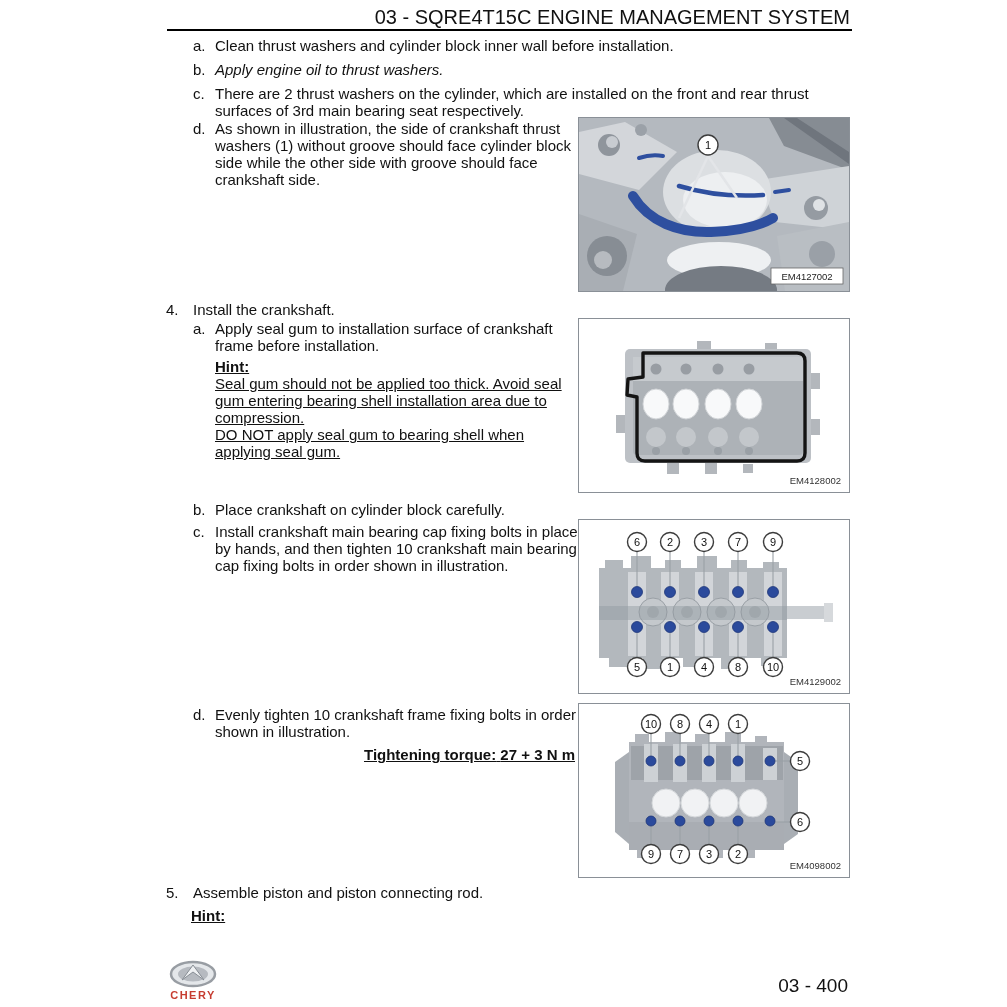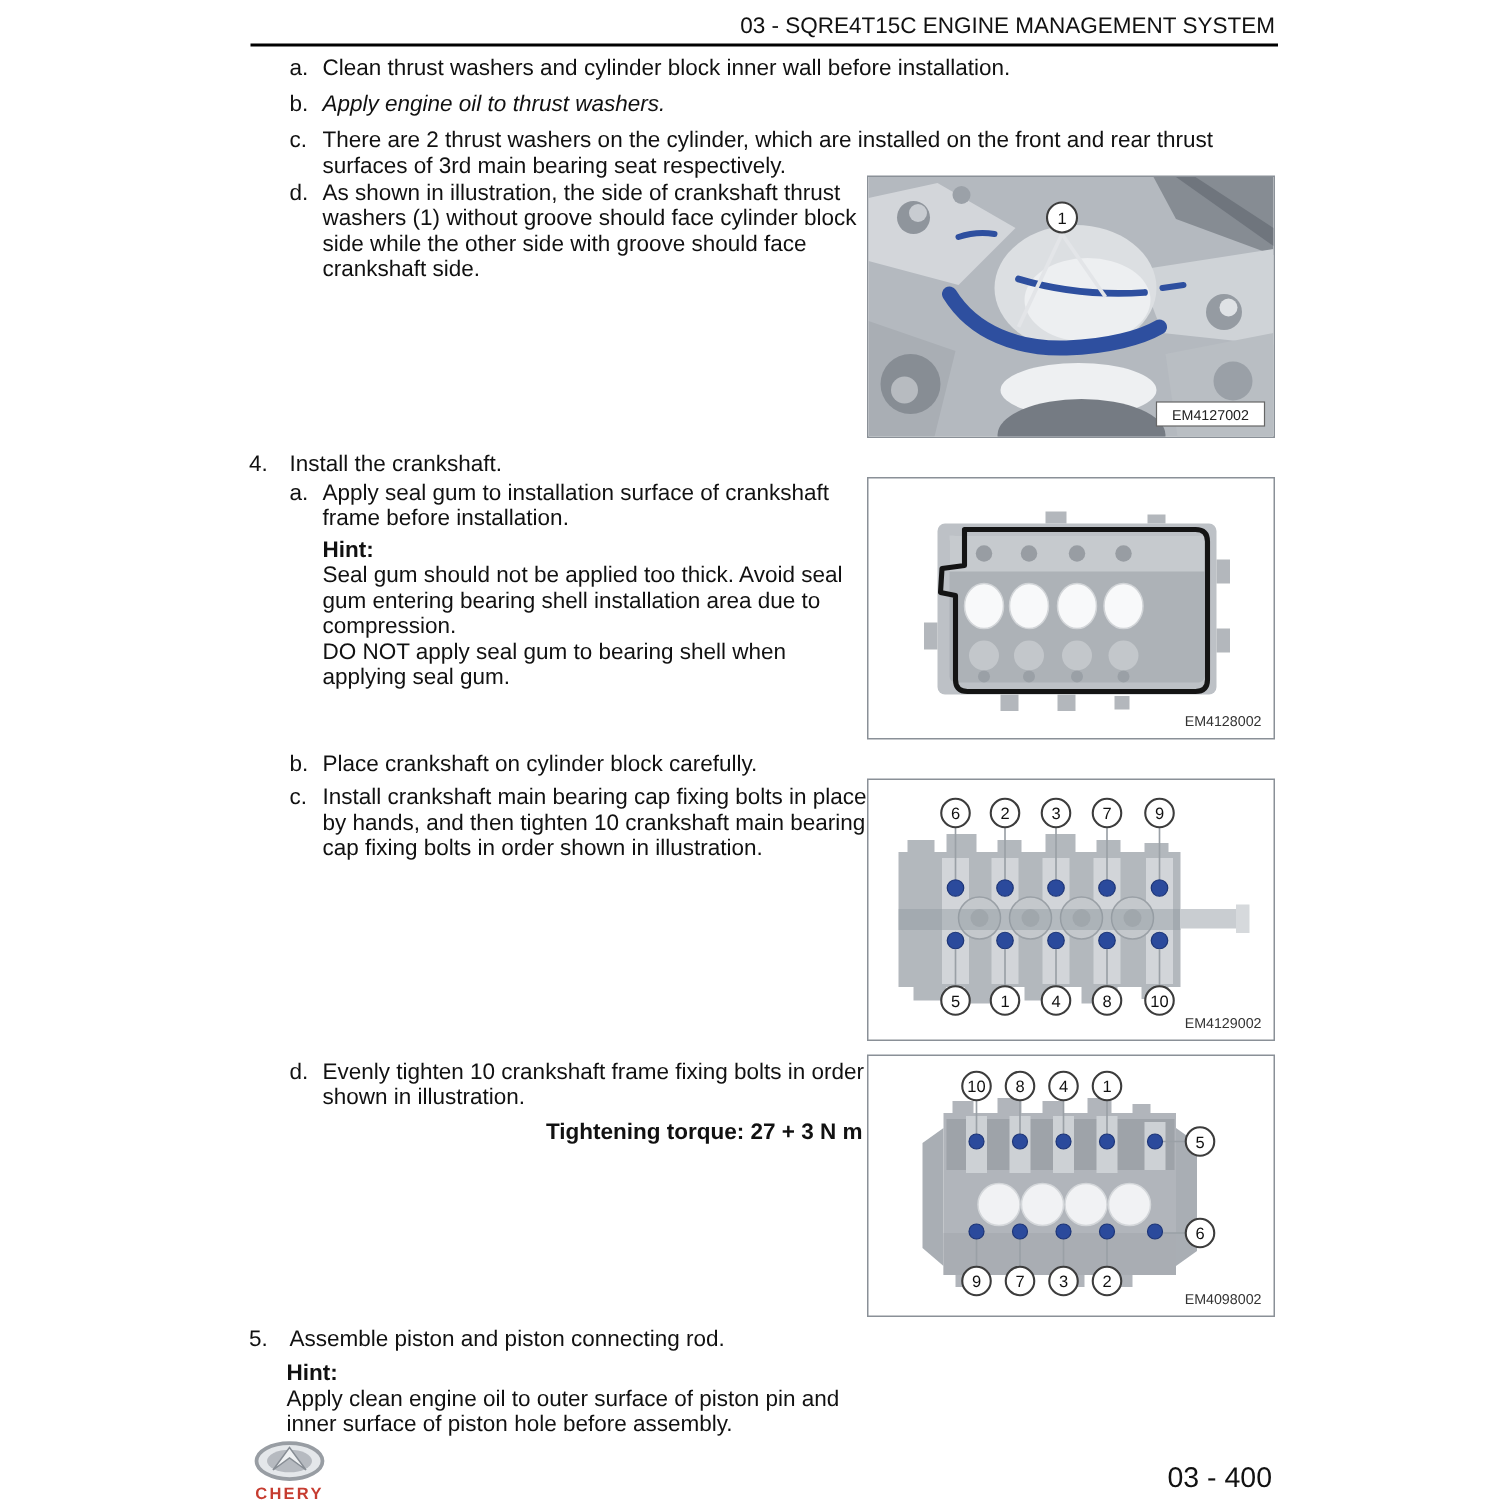--- a/index.html
+++ b/index.html
@@ -1,24 +1,24 @@
 <!DOCTYPE html>
 <html><head>
 <meta charset="utf-8">
 <style>
   html,body{margin:0;padding:0;background:#fff;}
   .page{position:relative;width:1007px;height:1007px;background:#ffffff;overflow:hidden;
         font-family:"Liberation Sans","DejaVu Sans",sans-serif;font-size:15px;line-height:17px;color:#111;}
-  .hdr{position:absolute;top:9px;left:300px;right:157px;text-align:right;font-size:15px;white-space:nowrap;}
+  .hdr{position:absolute;top:9px;left:300px;right:157px;text-align:right;font-size:20px;white-space:nowrap;}
   .hdr-rule{position:absolute;top:29px;left:167px;width:685px;height:2px;background:#000;}
   .li{position:absolute;left:193px;display:flex;}
   .li .lbl{flex:none;width:22px;}
   .sec{position:absolute;left:166px;display:flex;}
   .sec .num{flex:none;width:27px;}
-  .blk{position:absolute;}
+  .blk{position:absolute;text-decoration:underline;}
   .blk p{margin:0;}
   .b{font-weight:bold;}
   .fig{position:absolute;left:578px;width:270px;height:173px;border:1px solid #8a9097;background:#fff;}
   .fig svg{display:block;}
   .pagenum{position:absolute;top:977px;right:159px;font-size:19px;}
   .logo{position:absolute;left:156px;top:960px;}
   svg text{font-family:"Liberation Sans","DejaVu Sans",sans-serif;}
   .callout circle{fill:#fff;stroke:#3c3c3c;stroke-width:1.4;}
   .callout text{font-size:11px;text-anchor:middle;fill:#111;}
   .leader{stroke:#9aa0a6;stroke-width:1.1;fill:none;}
@@ -316,21 +316,20 @@
     </svg>
   </div>
 
   <div class="sec" style="top:884px;">
     <span class="num">5.</span>
     <span class="ttl">Assemble piston and piston connecting rod.</span>
   </div>
 
   <div class="blk" style="left:191px;top:907px;width:392px;">
     <p class="b">Hint:</p>
-    <p>Apply clean engine oil to outer surface of piston pin and inner surface of piston hole before assembly.</p>
   </div>
 
   <div class="logo">
     <svg viewBox="0 0 74 42" width="74" height="42">
       <ellipse cx="37" cy="14" rx="22" ry="12" fill="#e4e7ea" stroke="#989da3" stroke-width="2.5"></ellipse>
       <ellipse cx="37" cy="14" rx="15" ry="7.5" fill="#b6bac0"></ellipse>
       <polygon points="26,20 37,5 48,20 37,12" fill="#eef0f2" stroke="#878d94" stroke-width="1"></polygon>
       <text class="logotext" x="37" y="39">CHERY</text>
     </svg>
   </div>

